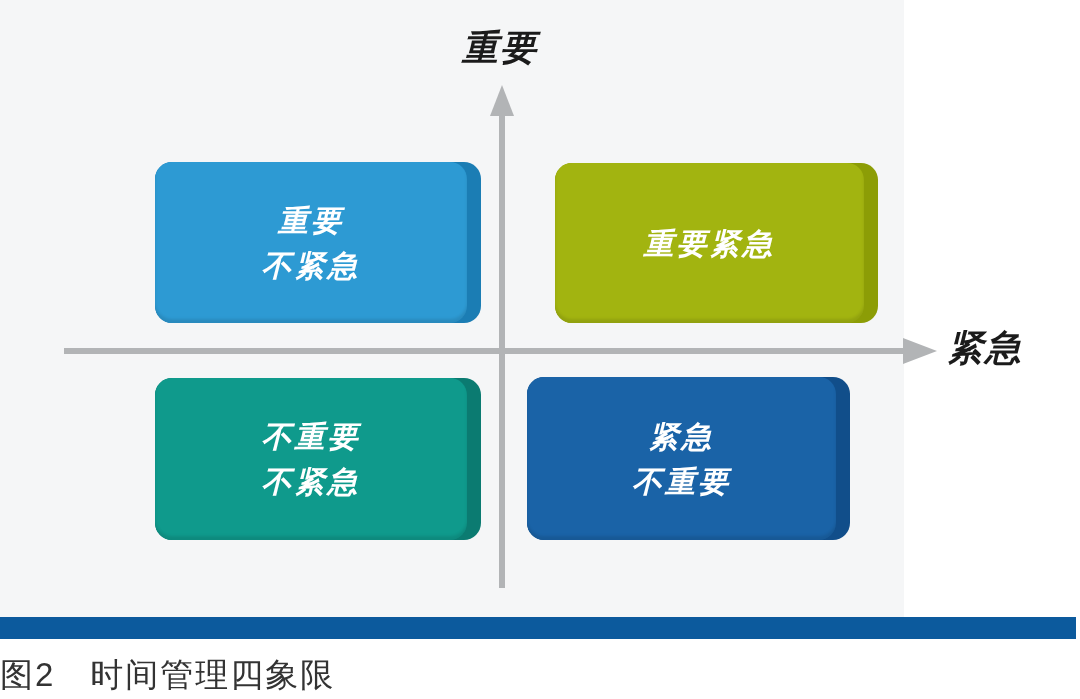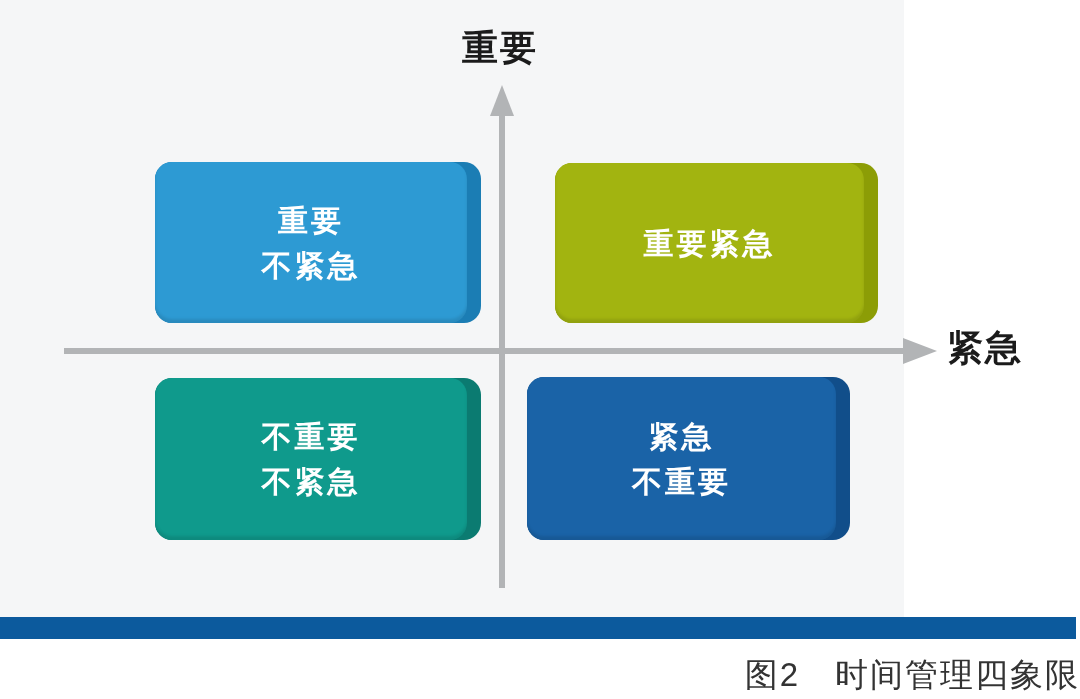--- a/index.html
+++ b/index.html
@@ -7,20 +7,21 @@
   .stage {
     position:relative;
     width:1080px; height:699px;
     background:#ffffff;
     overflow:hidden;
   }
   .panel {
     position:absolute; left:0; top:0;
     width:904px; height:617px;
     background:var(--background);
+    font-style:italic;
   }
   
   .v-line {
     position:absolute; left:499px; top:113px;
     width:6px; height:475px;
     background:var(--axis);
   }
   .h-line {
     position:absolute; left:64px; top:348px;
     width:841px; height:6px;
@@ -81,21 +82,21 @@
   .q-br { left:527px; top:377px; width:323px; height:163px; }
   
   .divider-bar {
     position:absolute; left:0; top:617px;
     width:1076px; height:22px;
     background:var(--divider-bar);
   }
   .caption {
     position:absolute; left:0; top:652px;
     width:1080px;
-    text-align:right;
+    text-align:left;
     color:var(--caption-text);
     font-size:33px;
     line-height:46px;
     letter-spacing:2px;
     white-space:nowrap;
   }
 </style>
 </head>
 <body>
 

